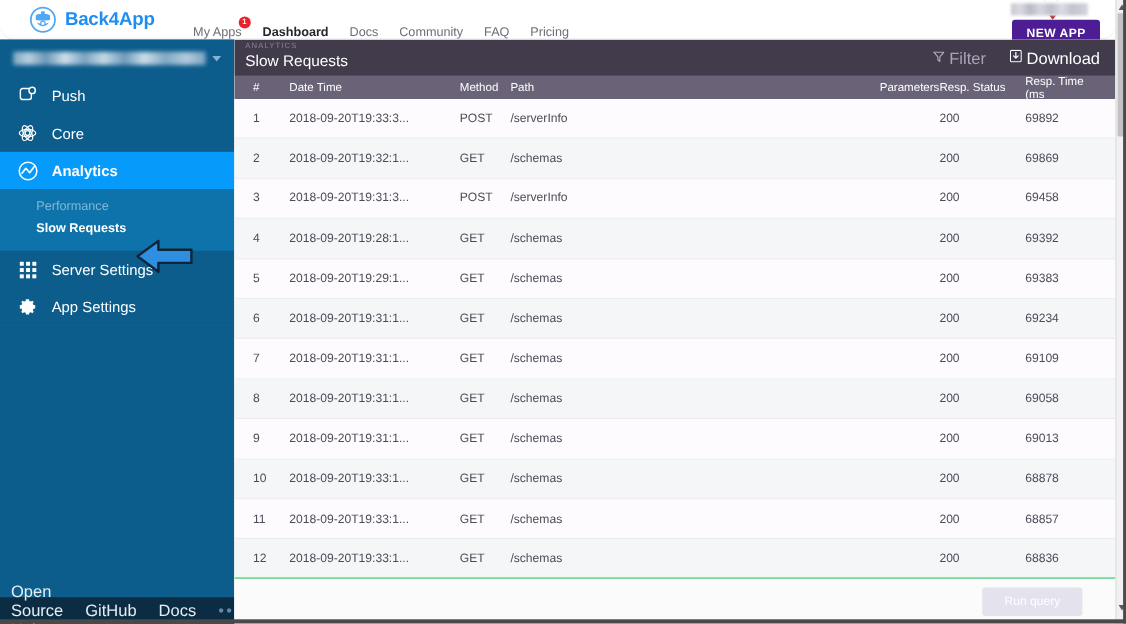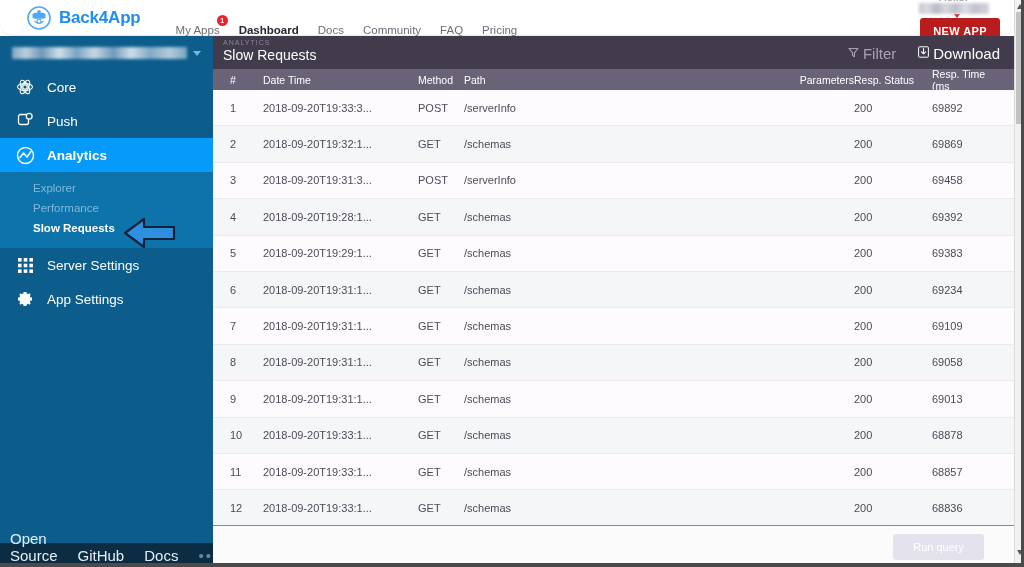--- a/index.html
+++ b/index.html
@@ -54,21 +54,21 @@
     margin-left: 2px; border-radius: 1px;
     background: linear-gradient(90deg,#c5c5cf 0%,#d8d8e0 12%,#b6b6c2 25%,#d5d5dd 38%,#bcbcc8 52%,#dadae2 66%,#c0c0cc 80%,#d2d2da 100%);
     filter: blur(1.6px); opacity: .95; vertical-align: middle;
   }
   #caret-user {
     margin-left: 7px; width: 0; height: 0;
     border-left: 3.5px solid transparent; border-right: 3.5px solid transparent;
     border-top: 4px solid #b9292e;
   }
   #newapp {
-    margin-left: 14px; background: #b91c1c; color: #fff;
+    margin-left: 14px; background: #4c1d95; color: #fff;
     font-size: 11px; font-weight: bold; letter-spacing: .4px;
     padding: 7px 13px; border-radius: 3px; border: none; cursor: pointer;
   }
 
   
   #sidebar {
     position: absolute; top: 36px; left: 0; width: 213px; height: 531px;
     background: #0e73ab; display: flex; flex-direction: column;
   }
   #app-selector {
@@ -236,52 +236,51 @@
   <div id="app-selector">
     <span id="appname-blur"></span>
     <span id="appname-caret"></span>
   </div>
 
   <div class="navgroup">
 
     <div class="sideitem">
       <span class="ico">
         <svg width="18" height="18" viewBox="0 0 18 18">
+          <path d="M2.5 4.5 a2 2 0 0 1 2-2 h6 a2 2 0 0 1 2 2 v6 a2 2 0 0 1 -2 2 h-6 a2 2 0 0 1 -2 -2 Z" fill="none" stroke="#fff" stroke-width="1.3"></path>
+          <circle cx="13.2" cy="4.2" r="2.9" fill="#0c5d8c" stroke="#fff" stroke-width="1.3"></circle>
+        </svg>
+      </span>
+      <span>Push</span>
+    </div>
+
+    <div class="sideitem">
+      <span class="ico">
+        <svg width="18" height="18" viewBox="0 0 18 18">
           <circle cx="9" cy="9" r="2.2" fill="none" stroke="#fff" stroke-width="1.2"></circle>
           <ellipse cx="9" cy="9" rx="7.5" ry="3.4" fill="none" stroke="#fff" stroke-width="1.1"></ellipse>
           <ellipse cx="9" cy="9" rx="7.5" ry="3.4" fill="none" stroke="#fff" stroke-width="1.1" transform="rotate(60 9 9)"></ellipse>
           <ellipse cx="9" cy="9" rx="7.5" ry="3.4" fill="none" stroke="#fff" stroke-width="1.1" transform="rotate(120 9 9)"></ellipse>
         </svg>
       </span>
       <span>Core</span>
-    </div>
-
-    <div class="sideitem">
-      <span class="ico">
-        <svg width="18" height="18" viewBox="0 0 18 18">
-          <path d="M2.5 4.5 a2 2 0 0 1 2-2 h6 a2 2 0 0 1 2 2 v6 a2 2 0 0 1 -2 2 h-6 a2 2 0 0 1 -2 -2 Z" fill="none" stroke="#fff" stroke-width="1.3"></path>
-          <circle cx="13.2" cy="4.2" r="2.9" fill="#0c5d8c" stroke="#fff" stroke-width="1.3"></circle>
-        </svg>
-      </span>
-      <span>Push</span>
     </div>
 
     <div class="sideitem selected">
       <span class="ico">
         <svg width="19" height="19" viewBox="0 0 19 19">
           <circle cx="9.5" cy="9.5" r="8" fill="none" stroke="#fff" stroke-width="1.4"></circle>
           <path d="M4 11.5 L7.5 7 L11 11 L15 5.5" fill="none" stroke="#fff" stroke-width="1.5" stroke-linecap="round" stroke-linejoin="round"></path>
         </svg>
       </span>
       <span>Analytics</span>
     </div>
   </div>
 
   <div id="sub-analytics">
-    <div class="subitem">Explorer</div>
     <div class="subitem">Performance</div>
     <div class="subitem active">Slow Requests</div>
   </div>
 
   <div class="navgroup">
     <div class="sideitem">
       <span class="ico">
         <svg width="17" height="17" viewBox="0 0 17 17">
           <g fill="#fff">
             <rect x="1" y="1" width="3.6" height="3.6"></rect>

